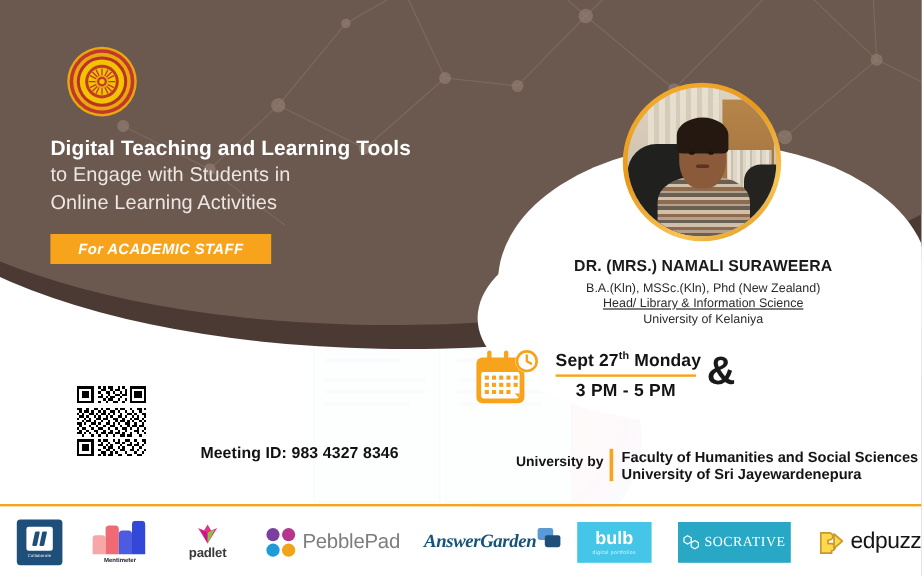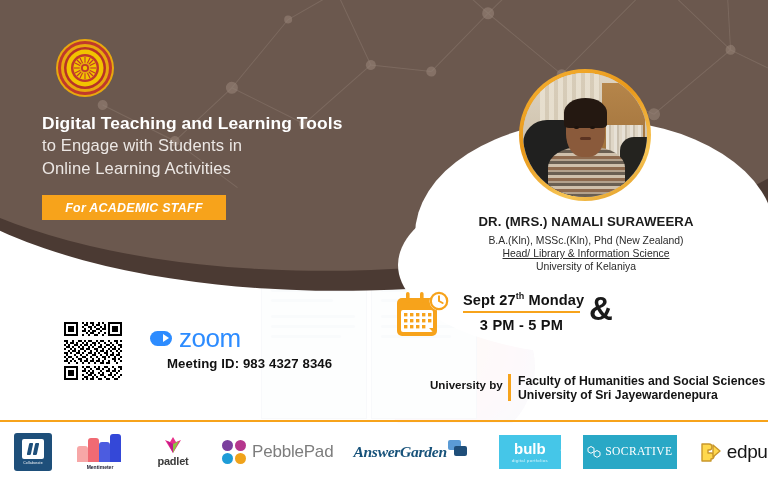--- a/index.html
+++ b/index.html
@@ -158,21 +158,21 @@
     border-bottom:4px solid transparent;
   }
   .zoom-word{
     font-size:26px;font-weight:400;color:#2D8CFF;letter-spacing:-.5px;
     line-height:1;
   }
   .zoom-meet,.zoom-pass{
     position:absolute;left:150px;
     font-size:13.2px;font-weight:600;color:#111111;letter-spacing:.1px;
   }
-  .zoom-meet{top:356px;padding-left:17px;}
+  .zoom-meet{top:370px;padding-left:17px;}
   .zoom-pass{top:374px;}
 
   
   .cal{position:absolute;left:395px;top:290px;width:56px;height:50px;}
   .d1{position:absolute;left:463px;top:291px;}
   .d2{position:absolute;left:622px;top:291px;}
   .d-date{
     font-size:14.6px;font-weight:700;color:#131313;white-space:nowrap;
     letter-spacing:.1px;
   }
@@ -243,21 +243,21 @@
 
   
   .lg-ag{margin-left:20px;display:flex;align-items:flex-start;gap:1px;font-style:italic;}
   .lg-ag .cap{font-size:15.6px;font-weight:700;color:#17527a;
     font-family:"Liberation Serif","DejaVu Serif",serif;letter-spacing:-.3px;}
   .lg-ag .bub{position:relative;width:19px;height:17px;margin-top:-3px;}
   .lg-ag .b1{position:absolute;left:0;top:0;width:13px;height:10px;background:#5b9bd5;border-radius:2px;}
   .lg-ag .b2{position:absolute;left:6px;top:6px;width:13px;height:10px;background:#1f4e79;border-radius:2px;}
 
   
-  .lg-bulb{width:62px;height:34px;background:#45c6e8;margin-left:32px;
+  .lg-bulb{width:62px;height:34px;background:#45c6e8;margin-left:14px;
     display:flex;flex-direction:column;align-items:center;justify-content:center;position:relative;overflow:hidden;}
   .lg-bulb .cap{font-size:15px;font-weight:700;color:#ffffff;line-height:1;}
   .lg-bulb .cap2{font-size:4.2px;color:#dff6fd;margin-top:2px;letter-spacing:.4px;}
   .lg-bulb .swoosh{position:absolute;right:-6px;top:-10px;width:26px;height:26px;
     border:3px solid #8fdcf1;border-radius:50%;border-left-color:transparent;border-bottom-color:transparent;}
 
   
   .lg-socr{width:94px;height:34px;background:#29A8C6;margin-left:22px;
     display:flex;align-items:center;justify-content:center;gap:4px;}
   .lg-socr .hex{width:14px;height:14px;position:relative;}
@@ -614,24 +614,20 @@
         <rect x="10" y="29" width="1" height="1"></rect>
           <rect x="12" y="29" width="1" height="1"></rect>
           <rect x="14" y="29" width="2" height="1"></rect>
           <rect x="18" y="29" width="2" height="1"></rect>
           <rect x="22" y="29" width="2" height="1"></rect>
           <rect x="26" y="29" width="2" height="1"></rect>
       </g>
     </svg>
   </div>
 
-  <div class="zoom-logo">
-    <span class="zoom-cam"></span>
-    <span class="zoom-word">zoom</span>
-  </div>
   <div class="zoom-meet">Meeting ID: 983 4327 8346</div>
 
   <div class="cal">
     <svg viewBox="0 0 56 50" width="56" height="50">
       <rect x="2" y="8" width="40" height="38" rx="5" fill="#F7A31B"></rect>
       <rect x="6" y="20" width="32" height="22" rx="2" fill="#ffffff"></rect>
       <g fill="#F7A31B">
         <rect x="9" y="23" width="3.4" height="3.4"></rect>
           <rect x="15" y="23" width="3.4" height="3.4"></rect>
         <rect x="21" y="23" width="3.4" height="3.4"></rect>

